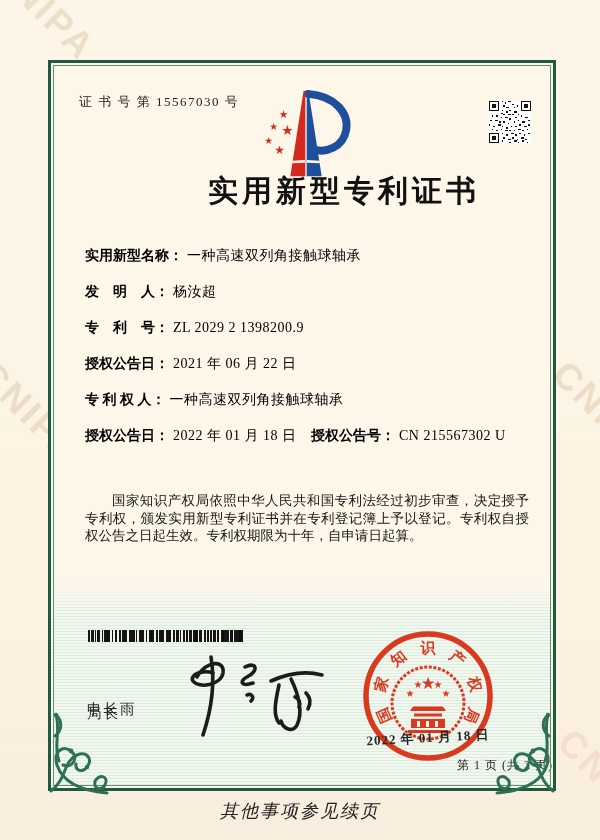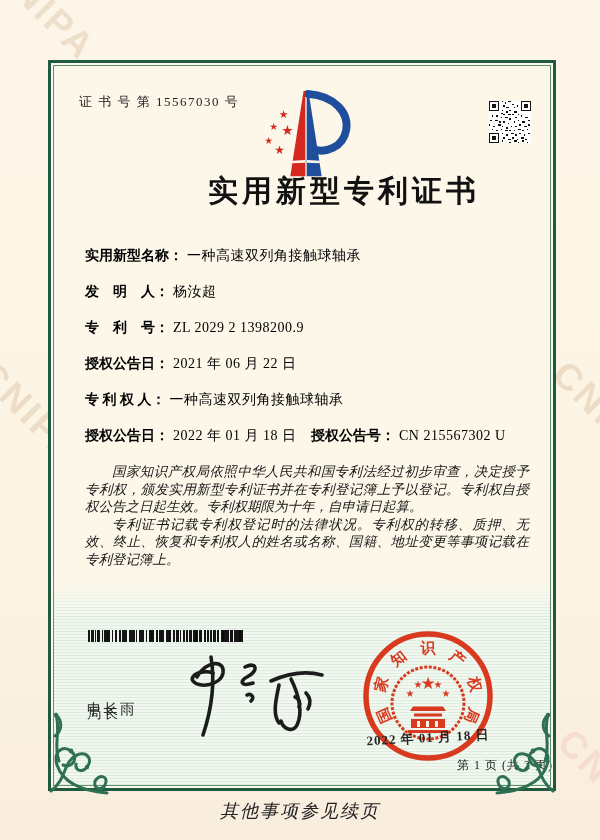--- a/index.html
+++ b/index.html
@@ -28,22 +28,22 @@
   .qr{position:absolute;left:438px;top:38px;z-index:2;}
   .title{position:absolute;left:0;top:108px;width:100%;text-align:center;
          font-size:30px;font-weight:bold;letter-spacing:4px;color:#111;z-index:2;margin-left:42px;}
   
   .fields{position:absolute;left:34px;top:184px;width:460px;z-index:2;font-size:14px;color:#000000;}
   .frow{position:relative;height:15px;margin-bottom:21px;white-space:nowrap;}
   .flabel{font-weight:600;}
   .fvalue{margin-left:4px;letter-spacing:0.5px;}
   .pair2{position:absolute;left:226px;top:0;}
   
-  .paras{position:absolute;left:34px;top:400px;width:444px;z-index:2;
-         font-size:13.5px;line-height:17.6px;color:#161616;font-style:italic;text-align:justify;}
+  .paras{position:absolute;left:34px;top:429px;width:444px;z-index:2;
+         font-size:13.5px;line-height:17.6px;color:#161616;text-align:justify;}
   .paras p{margin:0;text-indent:2em;}
   
   .barcode{position:absolute;left:37px;top:567px;width:156px;height:12px;z-index:3;
       background-image:
         repeating-linear-gradient(90deg,#161616 0 1.6px,transparent 1.6px 3.4px),
         repeating-linear-gradient(90deg,#161616 0 1.1px,transparent 1.1px 5.3px),
         repeating-linear-gradient(90deg,#0d0d0d 0 2.3px,transparent 2.3px 8.9px);}
   .director,.director-name{position:absolute;left:36px;z-index:3;
       font-family:"Liberation Sans","DejaVu Sans",sans-serif;
       font-size:14.5px;letter-spacing:2px;color:#2b2b2b;}
@@ -162,21 +162,20 @@
       <div class="frow">
         <span class="flabel">授权公告日：</span><span class="fvalue">2022 年 01 月 18 日</span>
         <span class="pair2">
           <span class="flabel">授权公告号：</span><span class="fvalue">CN 215567302 U</span>
         </span>
       </div>
     </div>
 
     <div class="paras">
       <p>国家知识产权局依照中华人民共和国专利法经过初步审查，决定授予专利权，颁发实用新型专利证书并在专利登记簿上予以登记。专利权自授权公告之日起生效。专利权期限为十年，自申请日起算。</p>
-      <p>专利证书记载专利权登记时的法律状况。专利权的转移、质押、无效、终止、恢复和专利权人的姓名或名称、国籍、地址变更等事项记载在专利登记簿上。</p>
     </div>
 
     <div class="barcode"></div>
     <div class="director">局长</div>
     <div class="director-name">申长雨</div>
 
     <svg class="signature" width="152" height="96" viewBox="0 0 152 96">
       <g fill="none" stroke="#1c1c1c" stroke-width="3.6" stroke-linecap="round">
         <path d="M18,30 C26,14 46,12 44,26 C42,38 20,42 14,34 C10,28 24,22 34,26"></path>
         <path d="M32,10 C36,34 34,58 24,88"></path>

